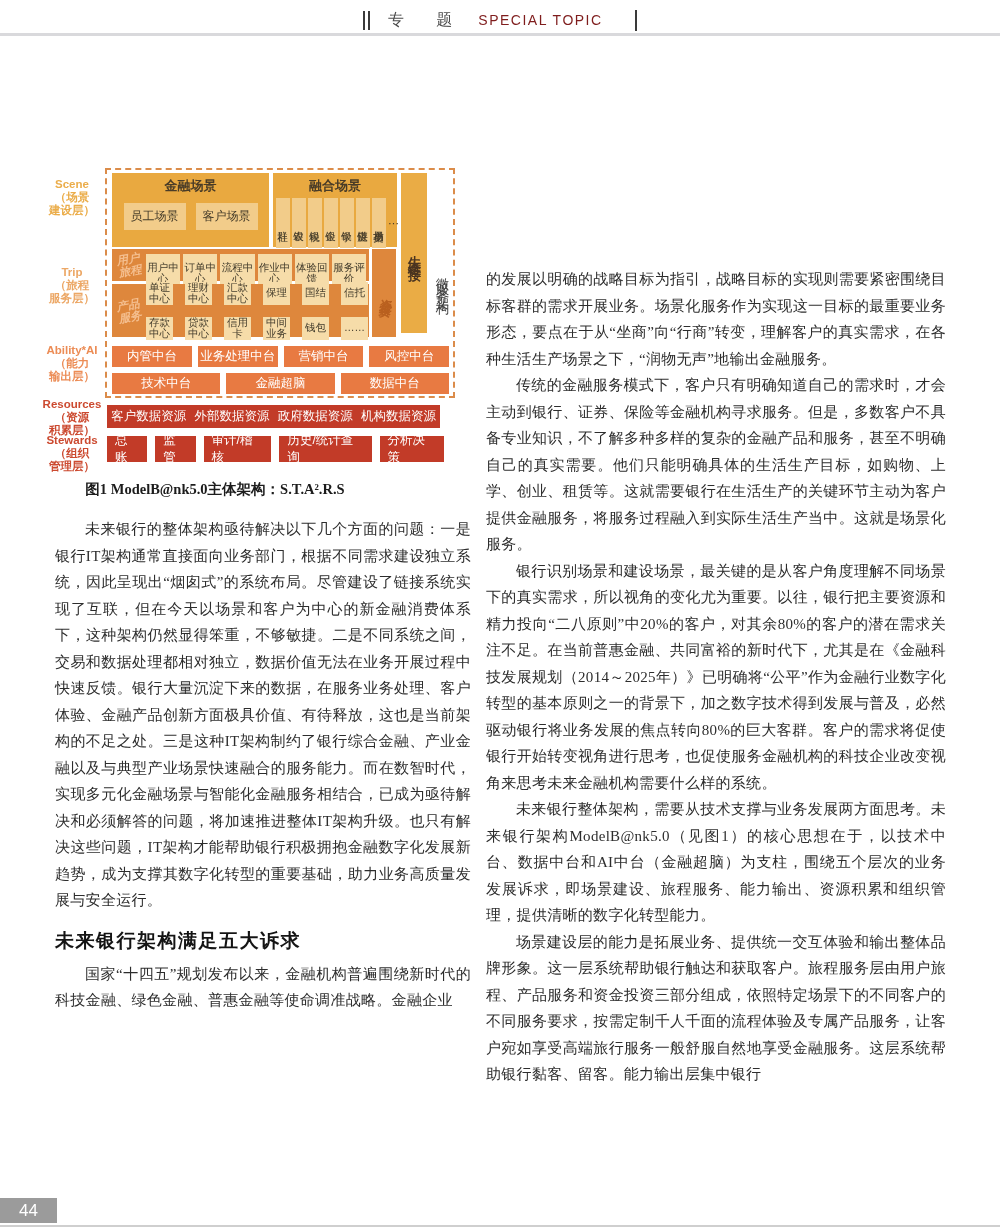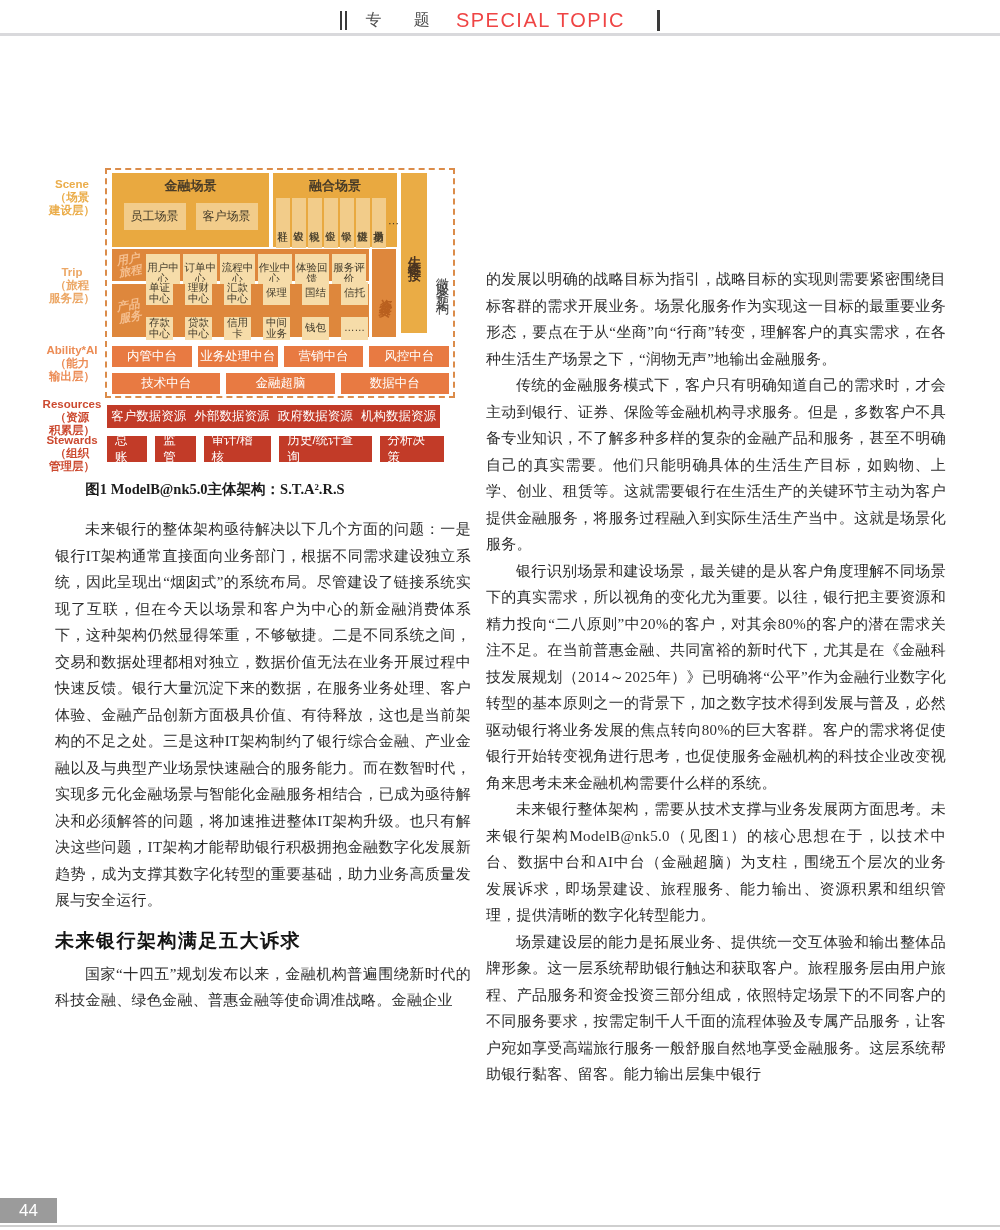--- a/index.html
+++ b/index.html
@@ -8,21 +8,21 @@
          font-family:"Liberation Serif","DejaVu Serif",serif; }
   .page { position:absolute; inset:0; width:1000px; height:1230px; background:#fff; overflow:hidden; }
 
   
   .header { position:absolute; top:8px; left:0; width:100%; height:24px;
             display:flex; justify-content:center; align-items:center; gap:12px;
             font-family:"Liberation Sans","DejaVu Sans",sans-serif; }
   .dbar { width:7px; height:19px; border-left:2.5px solid #3a3a3a; border-right:2.5px solid #3a3a3a; }
   .sbar { width:2.5px; height:21px; background:#3a3a3a; }
   .h-cn { font-size:16px; color:#4c4c4c; letter-spacing:14px; margin-left:6px;text-align:center; }
-  .h-en { font-size:20px; color:#ef4444; letter-spacing:1.5px; margin-right:20px; }
+  .h-en { font-size:14px; color:#7f1d1d; letter-spacing:1.5px; margin-right:20px; }
   .top-rule { position:absolute; top:33px; left:0; width:100%; height:3px; background:#d9d9dc; }
 
   
   .figure { position:absolute; left:40px; top:162px; width:440px; height:350px; }
   .fig-label { position:absolute; left:0; width:64px; text-align:center;
                font-family:"Liberation Sans","DejaVu Sans",sans-serif;
                font-size:11.5px; line-height:13px; font-weight:bold; }
   .lab-cn { white-space:pre-line; }
   .lbl-scene     { top:16px;  color:#EBAD4A; }
   .lbl-trip      { top:104px; color:#ECA765; }

